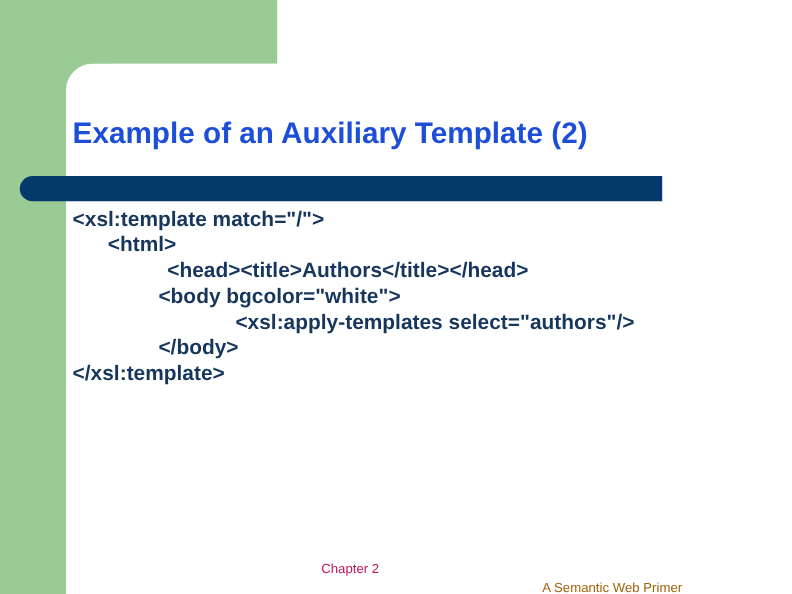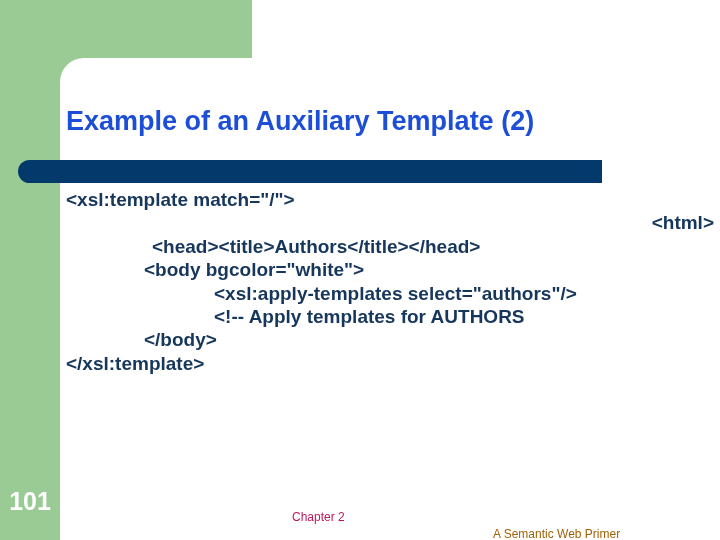--- a/index.html
+++ b/index.html
@@ -82,21 +82,21 @@
     width: 648px;
     color: #16365C;
     font-size: 19px;
     font-weight: bold;
     line-height: 23.4px;
   }
   .code-line {
     white-space: pre;
   }
   .ind-0 { padding-left: 0px; }
-  .ind-1 { padding-left: 32px; text-align: right; }
+  .ind-1 { padding-left: 32px; }
   .ind-2 { padding-left: 86px; }
   .ind-3 { padding-left: 148px; }
   .ind-2b { padding-left: 78px; }
 
   
   .page-number {
     position: absolute;
     left: 0px;
     top: 486px;
     width: 60px;
@@ -136,22 +136,20 @@
   <div class="title-underline-bar"></div>
 
   <div class="slide-title">Example of an Auxiliary Template (2)</div>
 
   <div class="code-body">
     <div class="code-line ind-0">&lt;xsl:template match="/"&gt;</div>
     <div class="code-line ind-1">&lt;html&gt;</div>
     <div class="code-line ind-2">&lt;head&gt;&lt;title&gt;Authors&lt;/title&gt;&lt;/head&gt;</div>
     <div class="code-line ind-2b">&lt;body bgcolor="white"&gt;</div>
     <div class="code-line ind-3">&lt;xsl:apply-templates select="authors"/&gt;</div>
-    <div class="code-line ind-3">&lt;!-- Apply templates for AUTHORS</div>
     <div class="code-line ind-2b">&lt;/body&gt;</div>
     <div class="code-line ind-0">&lt;/xsl:template&gt;</div>
   </div>
 
-  <div class="page-number">101</div>
   <div class="footer-center">Chapter 2</div>
   <div class="footer-right">A Semantic Web Primer</div>
 
 </div>
 
 </body></html>

